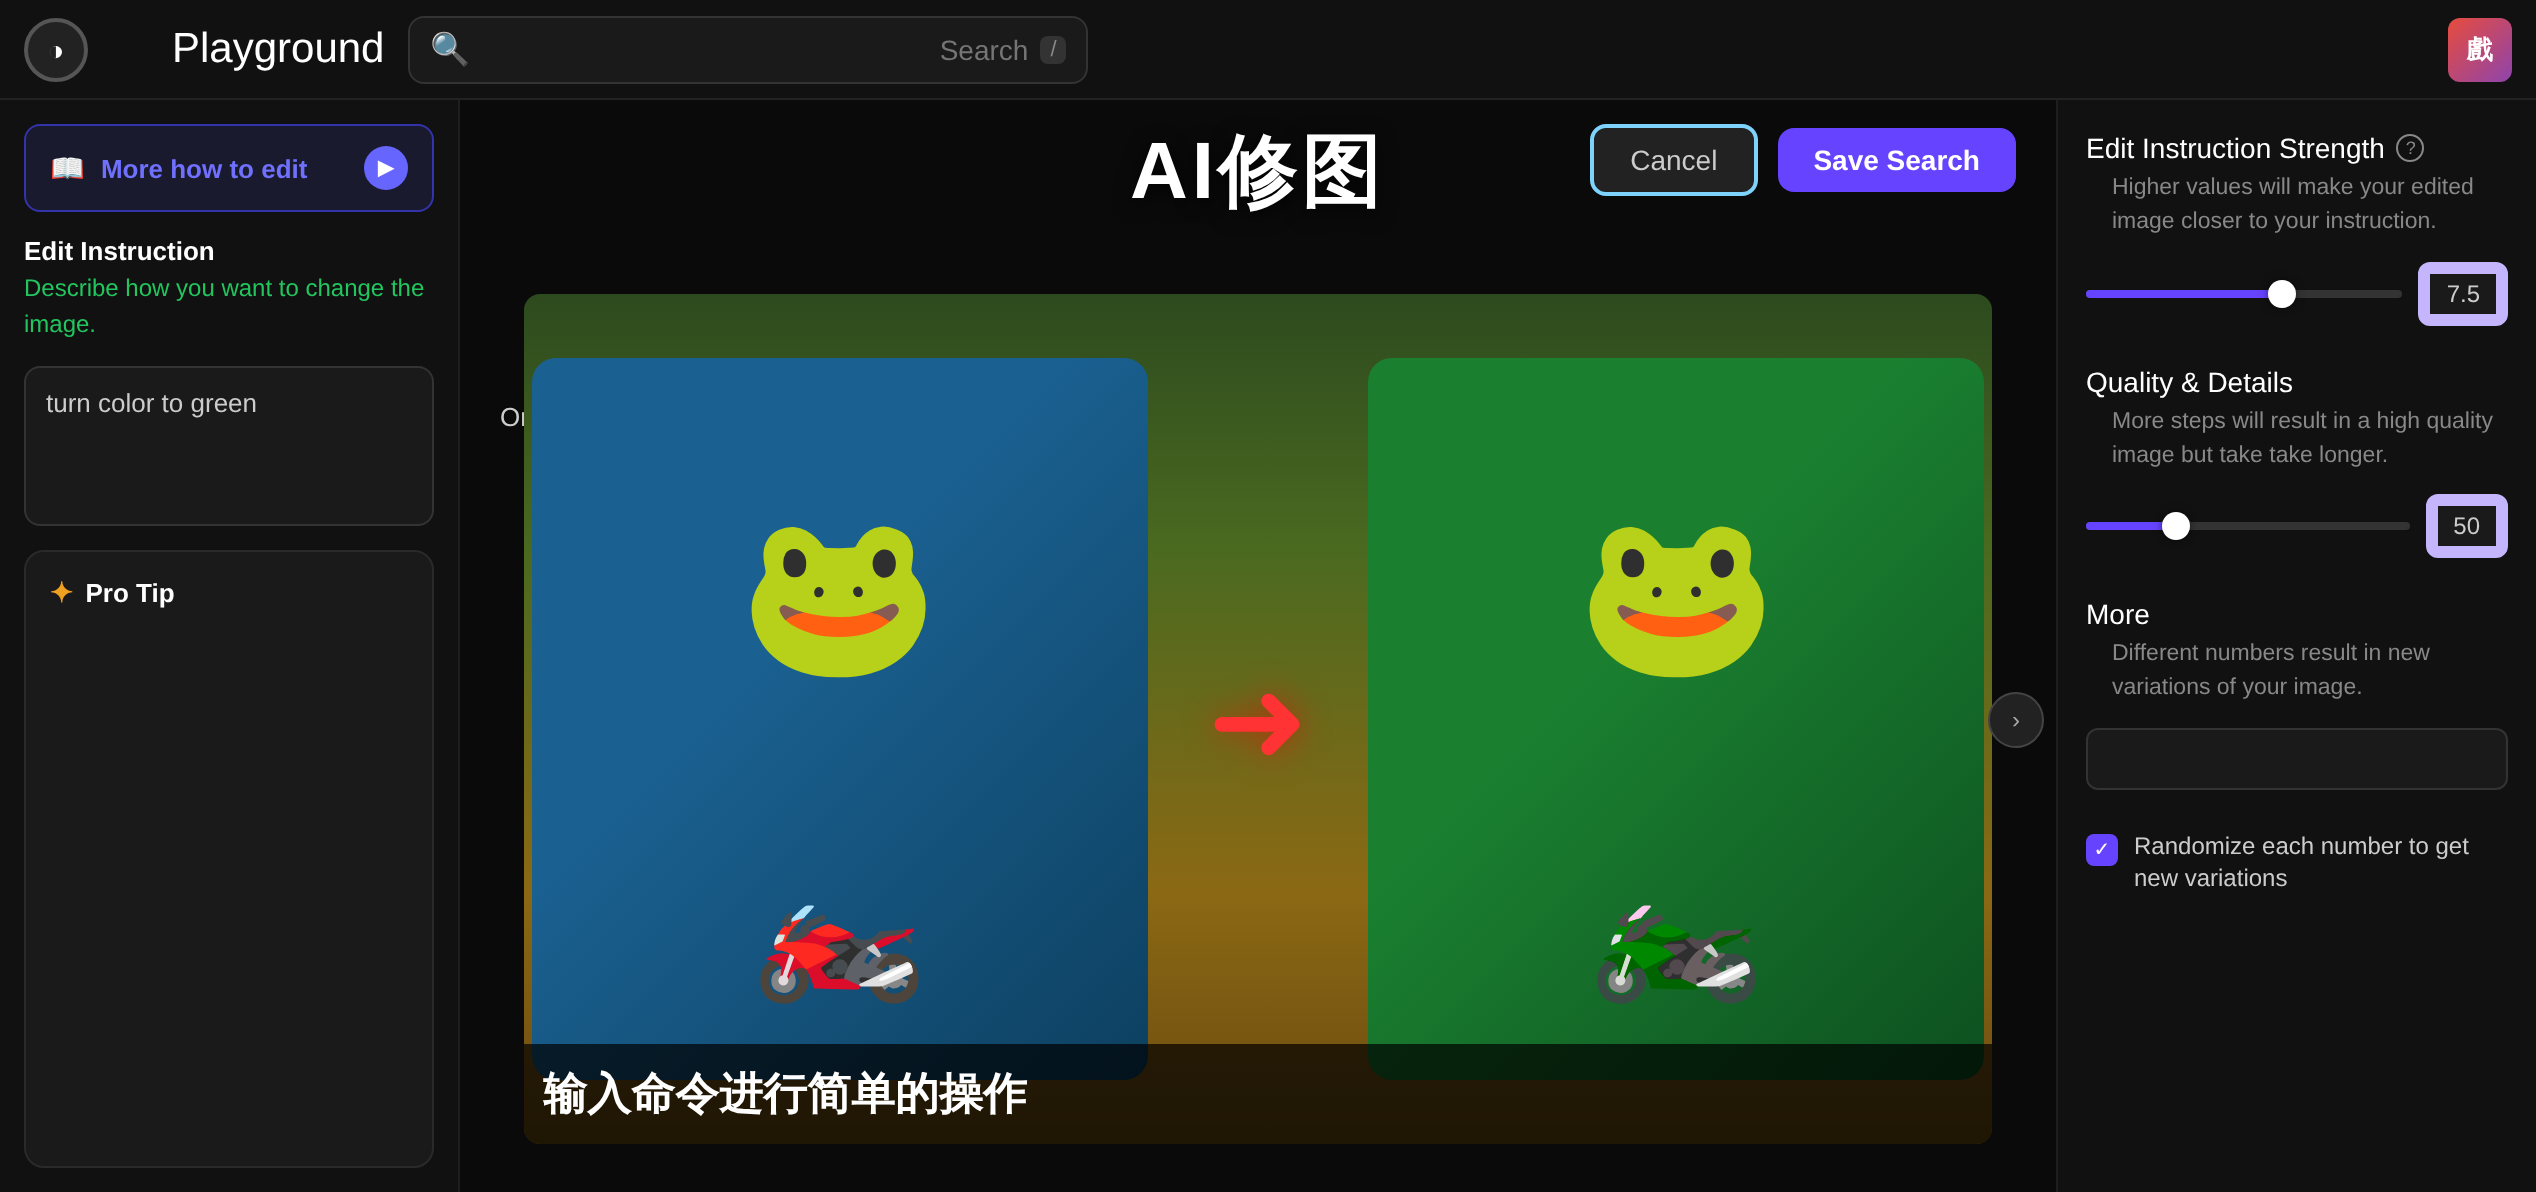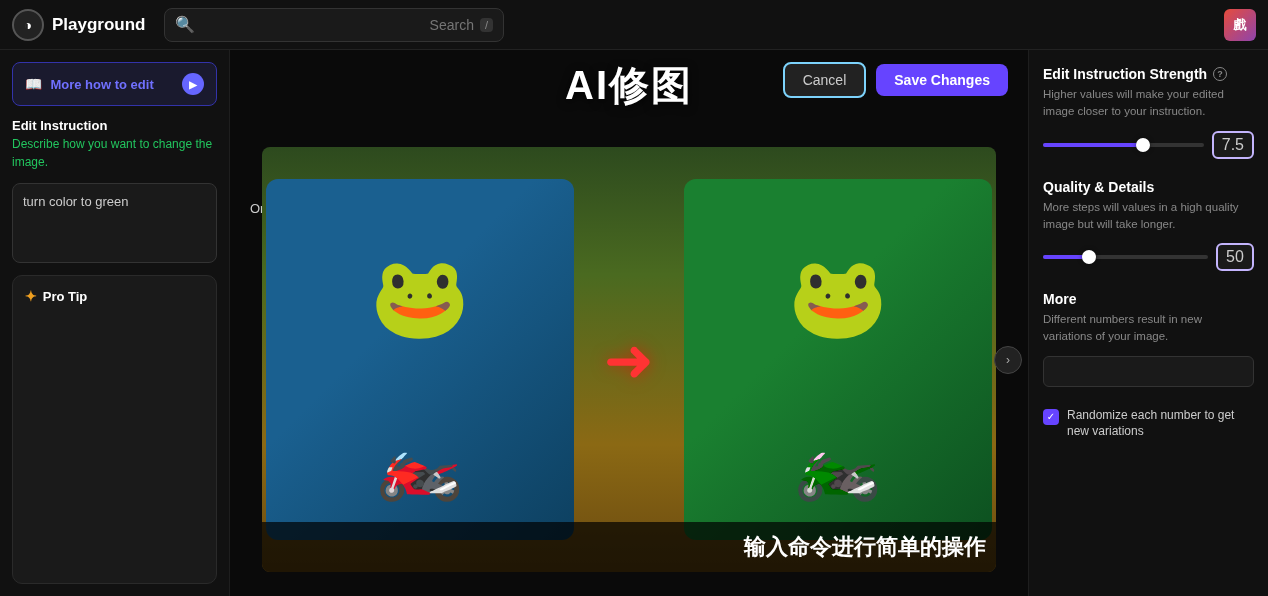--- a/index.html
+++ b/index.html
@@ -34,23 +34,24 @@
     .brand-icon {
       width: 32px;
       height: 32px;
       border-radius: 50%;
       background: #222;
       border: 2px solid #555;
       display: flex; align-items: center; justify-content: center;
       font-size: 14px;
     }
     .brand-name {
-      font-size: 17px;
-      font-weight: 700;
-      color: #fff;
+      font-size: 21px;
+      font-weight: 400;
+      color: #fff;
+      margin-left: 34px;
     }
     .search-bar {
       flex: 1;
       max-width: 340px;
       display: flex;
       align-items: center;
       background: #1a1a1a;
       border: 1px solid #333;
       border-radius: 8px;
       padding: 0 10px;
@@ -318,21 +319,21 @@
       position: absolute;
       bottom: 10%;
       filter: hue-rotate(120deg);
     }
     .subtitle-overlay {
       position: absolute;
       bottom: 0;
       left: 0;
       right: 0;
       background: rgba(0,0,0,0.7);
-      text-align: right;
+      text-align: left;
       padding: 10px;
       font-size: 22px;
       font-weight: 700;
       color: #fff;
     }
     .chevron-btn {
       position: absolute;
       right: 6px;
       top: 50%;
       transform: translateY(-50%);
@@ -355,32 +356,33 @@
       border-left: 1px solid #1e1e1e;
       padding: 16px 14px;
       display: flex;
       flex-direction: column;
       gap: 20px;
       overflow-y: auto;
       flex-shrink: 0;
     }
     .rp-section-title {
       font-size: 14px;
-      font-weight: 700;
+      font-weight: 400;
       color: #fff;
       display: flex;
       align-items: center;
       gap: 6px;
       margin-bottom: 4px;
     }
     .rp-section-desc {
       font-size: 11.5px;
       color: #888;
       line-height: 1.5;
       margin-bottom: 10px;
+      margin-left: 13px;
     }
     .info-icon {
       width: 14px;
       height: 14px;
       border-radius: 50%;
       border: 1px solid #888;
       display: inline-flex;
       align-items: center;
       justify-content: center;
       font-size: 9px;
@@ -425,24 +427,24 @@
       height: 14px;
       background: #fff;
       border-radius: 50%;
       box-shadow: 0 0 4px rgba(0,0,0,0.5);
       cursor: pointer;
     }
     .slider-thumb-strength { left: calc(62% - 7px); }
     .slider-thumb-quality { left: calc(28% - 7px); }
     .slider-value {
       background: #1a1a1a;
-      border: 2px solid #c4b5fd;
+      border: 6px solid #c4b5fd;
       border-radius: 6px;
       padding: 3px 8px;
-      font-size: 16px;
+      font-size: 12px;
       color: #ccc;
       min-width: 38px;
       text-align: center;
     }
     .seed-input {
       background: #1a1a1a;
       border: 1px solid #333;
       border-radius: 6px;
       padding: 7px 10px;
       font-size: 13px;
@@ -518,21 +520,21 @@
         <span>Pro Tip</span>
       </div>
     </div>
   </aside>
 
   <main class="canvas-area">
     <div class="canvas-header">
       <div class="canvas-title">AI修图</div>
       <div class="canvas-actions">
         <button class="cancel-btn">Cancel</button>
-        <button class="save-btn">Save Changes</button>
+        <button class="save-btn">Save Search</button>
       </div>
     </div>
 
     <div style="position:relative; flex:1; display:flex; flex-direction:column;">
       <div class="original-label">Original</div>
       <div class="image-container">
         <div class="image-placeholder">
           <div class="image-bg">
             <div class="frog-left"></div>
             <div class="arrow-overlay">➜</div>
@@ -561,21 +563,21 @@
           <div class="slider-thumb slider-thumb-strength"></div>
         </div>
         <div class="slider-value">7.5</div>
       </div>
     </div>
 
     <div>
       <div class="rp-section-title">
         <span>Quality &amp; Details</span>
       </div>
-      <div class="rp-section-desc">More steps will values in a high quality image but will take longer.</div>
+      <div class="rp-section-desc">More steps will result in a high quality image but take take longer.</div>
       <div class="slider-row">
         <div class="slider-track">
           <div class="slider-fill-quality"></div>
           <div class="slider-thumb slider-thumb-quality"></div>
         </div>
         <div class="slider-value">50</div>
       </div>
     </div>
 
     <div>

